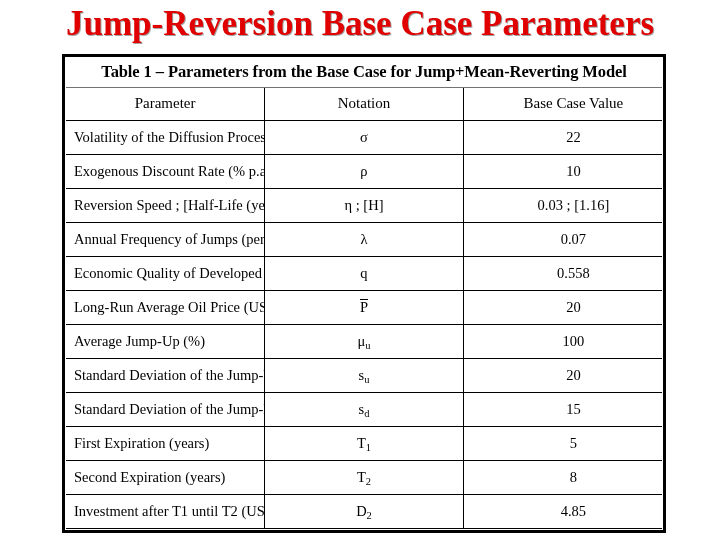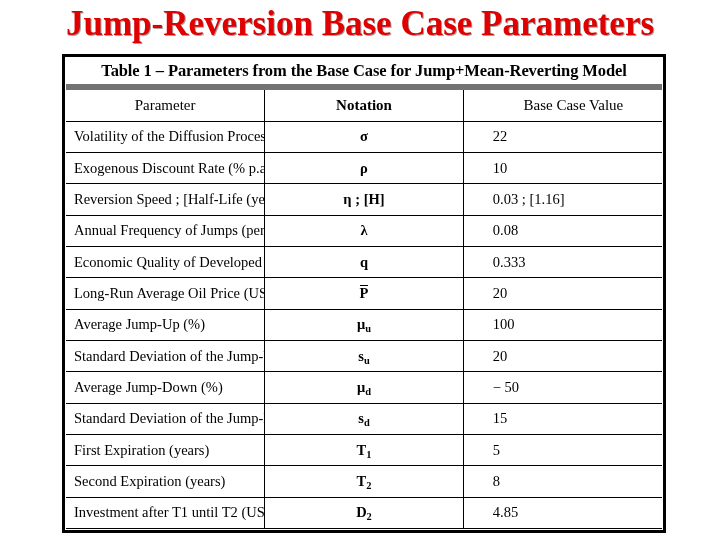--- a/index.html
+++ b/index.html
@@ -69,39 +69,39 @@
     height: 30px;
     overflow: hidden;
     white-space: nowrap;
   }
 
   
   tr.caption-row td {
     border-top: none;
     border-left: none;
     border-right: none;
-    border-bottom: 6px solid #737373;
+    border-bottom: 1px solid #737373;
     font-weight: bold;
     font-size: 16.5px;
     text-align: center;
     height: 26px;
     padding: 0 4px;
     letter-spacing: -0.1px;
   }
 
   tr.head-row td {
     text-align: center;
     font-size: 15px;
     height: 30px;
     margin-top: 21px;
   }
 
   td.c-param  { text-align: left;   width: 306px; }
-  td.c-nota   { text-align: center; width: 143px; font-weight: bold; }
-  td.c-value  { text-align: left; width: 153px; }
+  td.c-nota   { text-align: center; width: 143px; }
+  td.c-value  { text-align: center; width: 153px; }
 
   
   tr.head-row td.c-param,
   tr.data-row td.c-param { border-left: none; }
   tr.head-row td.c-value,
   tr.data-row td.c-value { border-right: none; padding-left: 29px; }
 
   .sym { font-style: normal; }
   .sym sub {
     font-size: 0.72em;
@@ -150,52 +150,47 @@
 
         <tr class="data-row">
           <td class="c-param">Reversion Speed ; [Half-Life (years)]</td>
           <td class="c-nota"><span class="sym">η ; [H]</span></td>
           <td class="c-value">0.03 ; [1.16]</td>
         </tr>
 
         <tr class="data-row">
           <td class="c-param">Annual Frequency of Jumps (per annum)</td>
           <td class="c-nota"><span class="sym">λ</span></td>
-          <td class="c-value">0.08</td>
+          <td class="c-value">0.07</td>
         </tr>
 
         <tr class="data-row">
           <td class="c-param">Economic Quality of Developed Reserve</td>
           <td class="c-nota"><span class="sym">q</span></td>
-          <td class="c-value">0.333</td>
+          <td class="c-value">0.558</td>
         </tr>
 
         <tr class="data-row">
           <td class="c-param">Long-Run Average Oil Price (US$/bbl)</td>
           <td class="c-nota"><span class="sym overbar">P</span></td>
           <td class="c-value">20</td>
         </tr>
 
         <tr class="data-row">
           <td class="c-param">Average Jump-Up (%)</td>
           <td class="c-nota"><span class="sym"><span>μ</span><sub>u</sub></span></td>
           <td class="c-value">100</td>
         </tr>
 
         <tr class="data-row">
           <td class="c-param">Standard Deviation of the Jump-Up (%)</td>
           <td class="c-nota"><span class="sym"><span>s</span><sub>u</sub></span></td>
           <td class="c-value">20</td>
         </tr>
 
-        <tr class="data-row">
-          <td class="c-param">Average Jump-Down (%)</td>
-          <td class="c-nota"><span class="sym"><span>μ</span><sub>d</sub></span></td>
-          <td class="c-value">− 50</td>
-        </tr>
 
         <tr class="data-row">
           <td class="c-param">Standard Deviation of the Jump-Down (%)</td>
           <td class="c-nota"><span class="sym"><span>s</span><sub>d</sub></span></td>
           <td class="c-value">15</td>
         </tr>
 
         <tr class="data-row">
           <td class="c-param">First Expiration (years)</td>
           <td class="c-nota"><span class="sym"><span>T</span><sub>1</sub></span></td>

